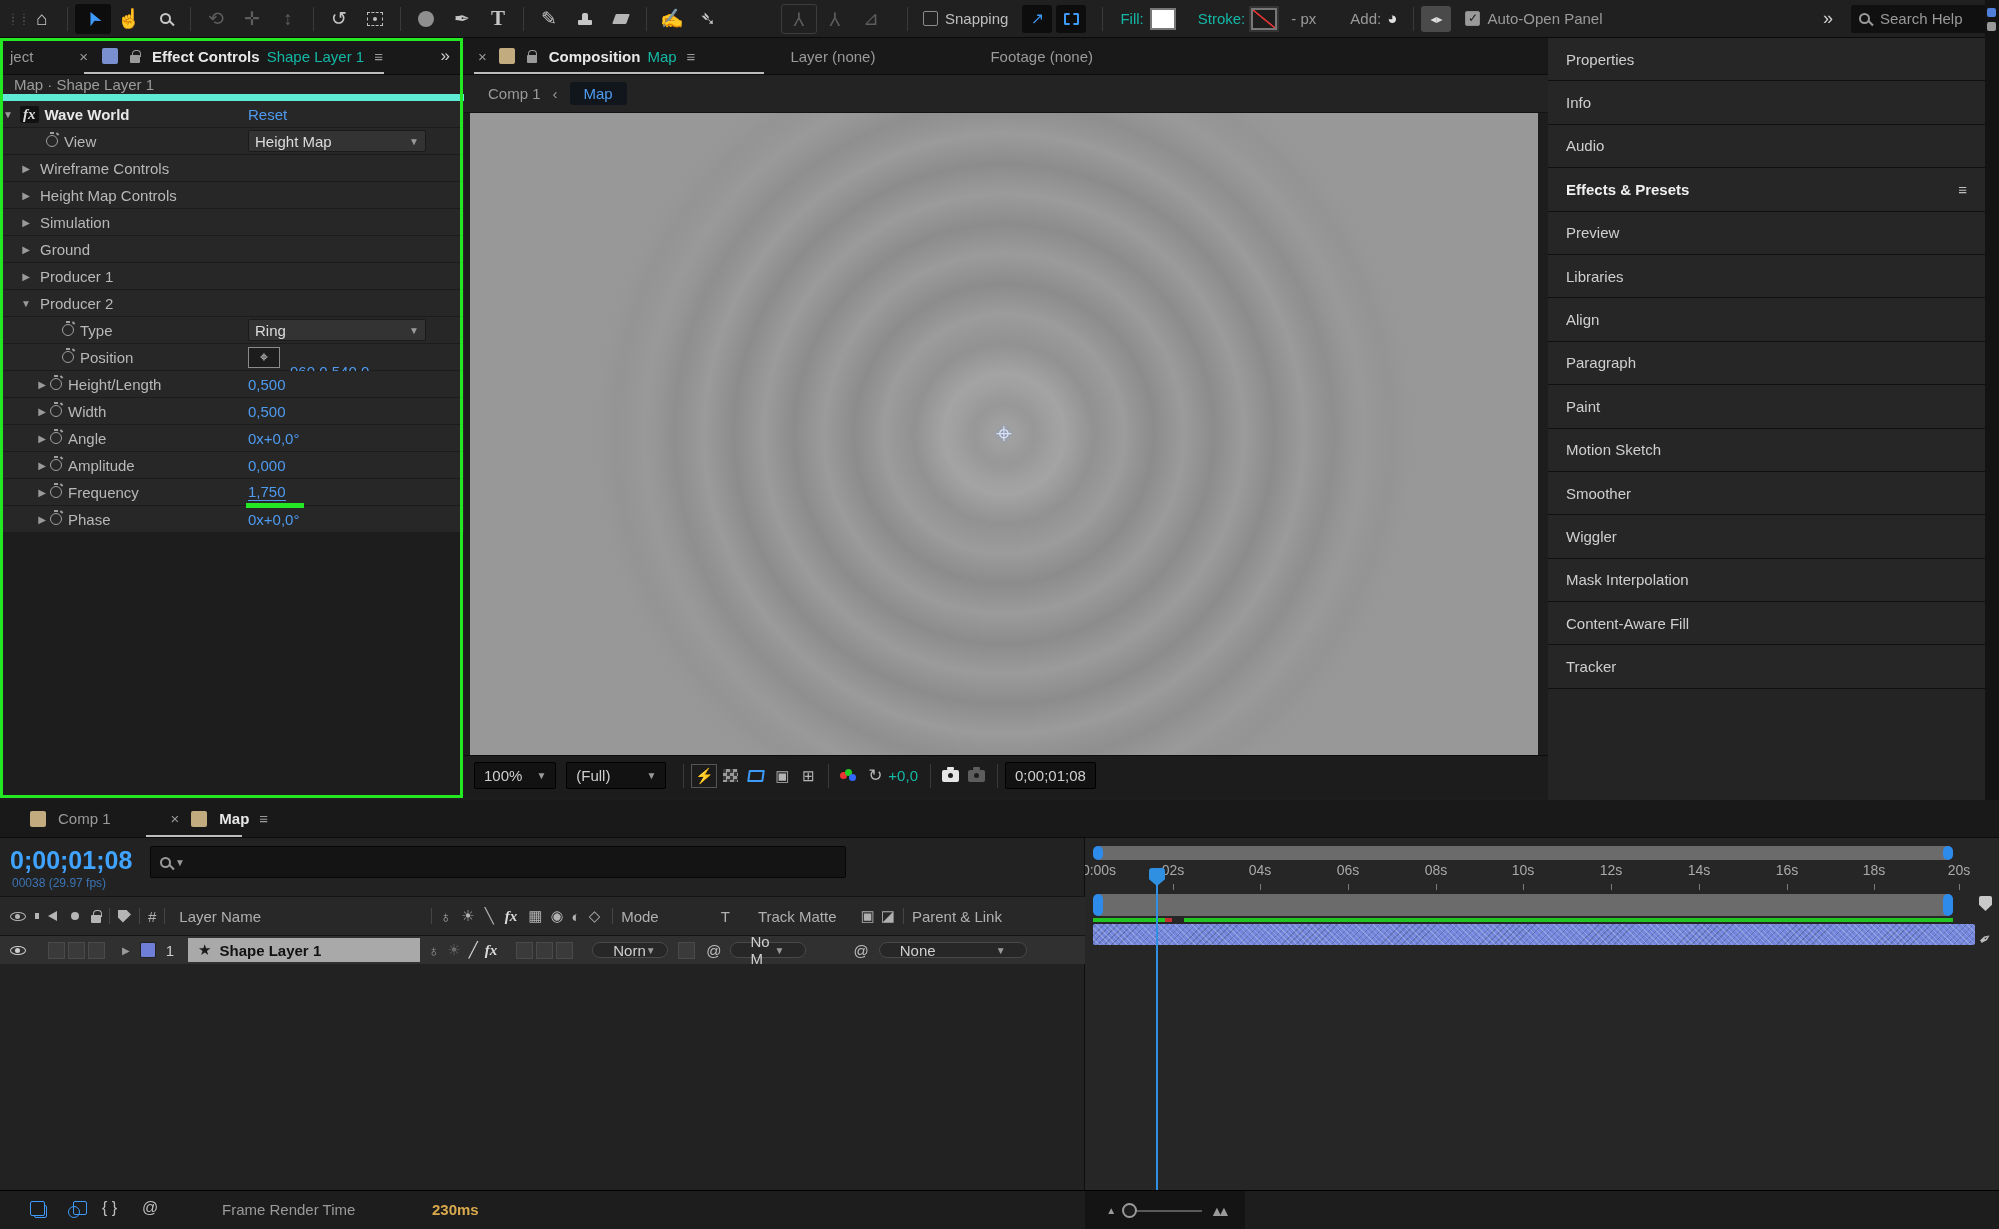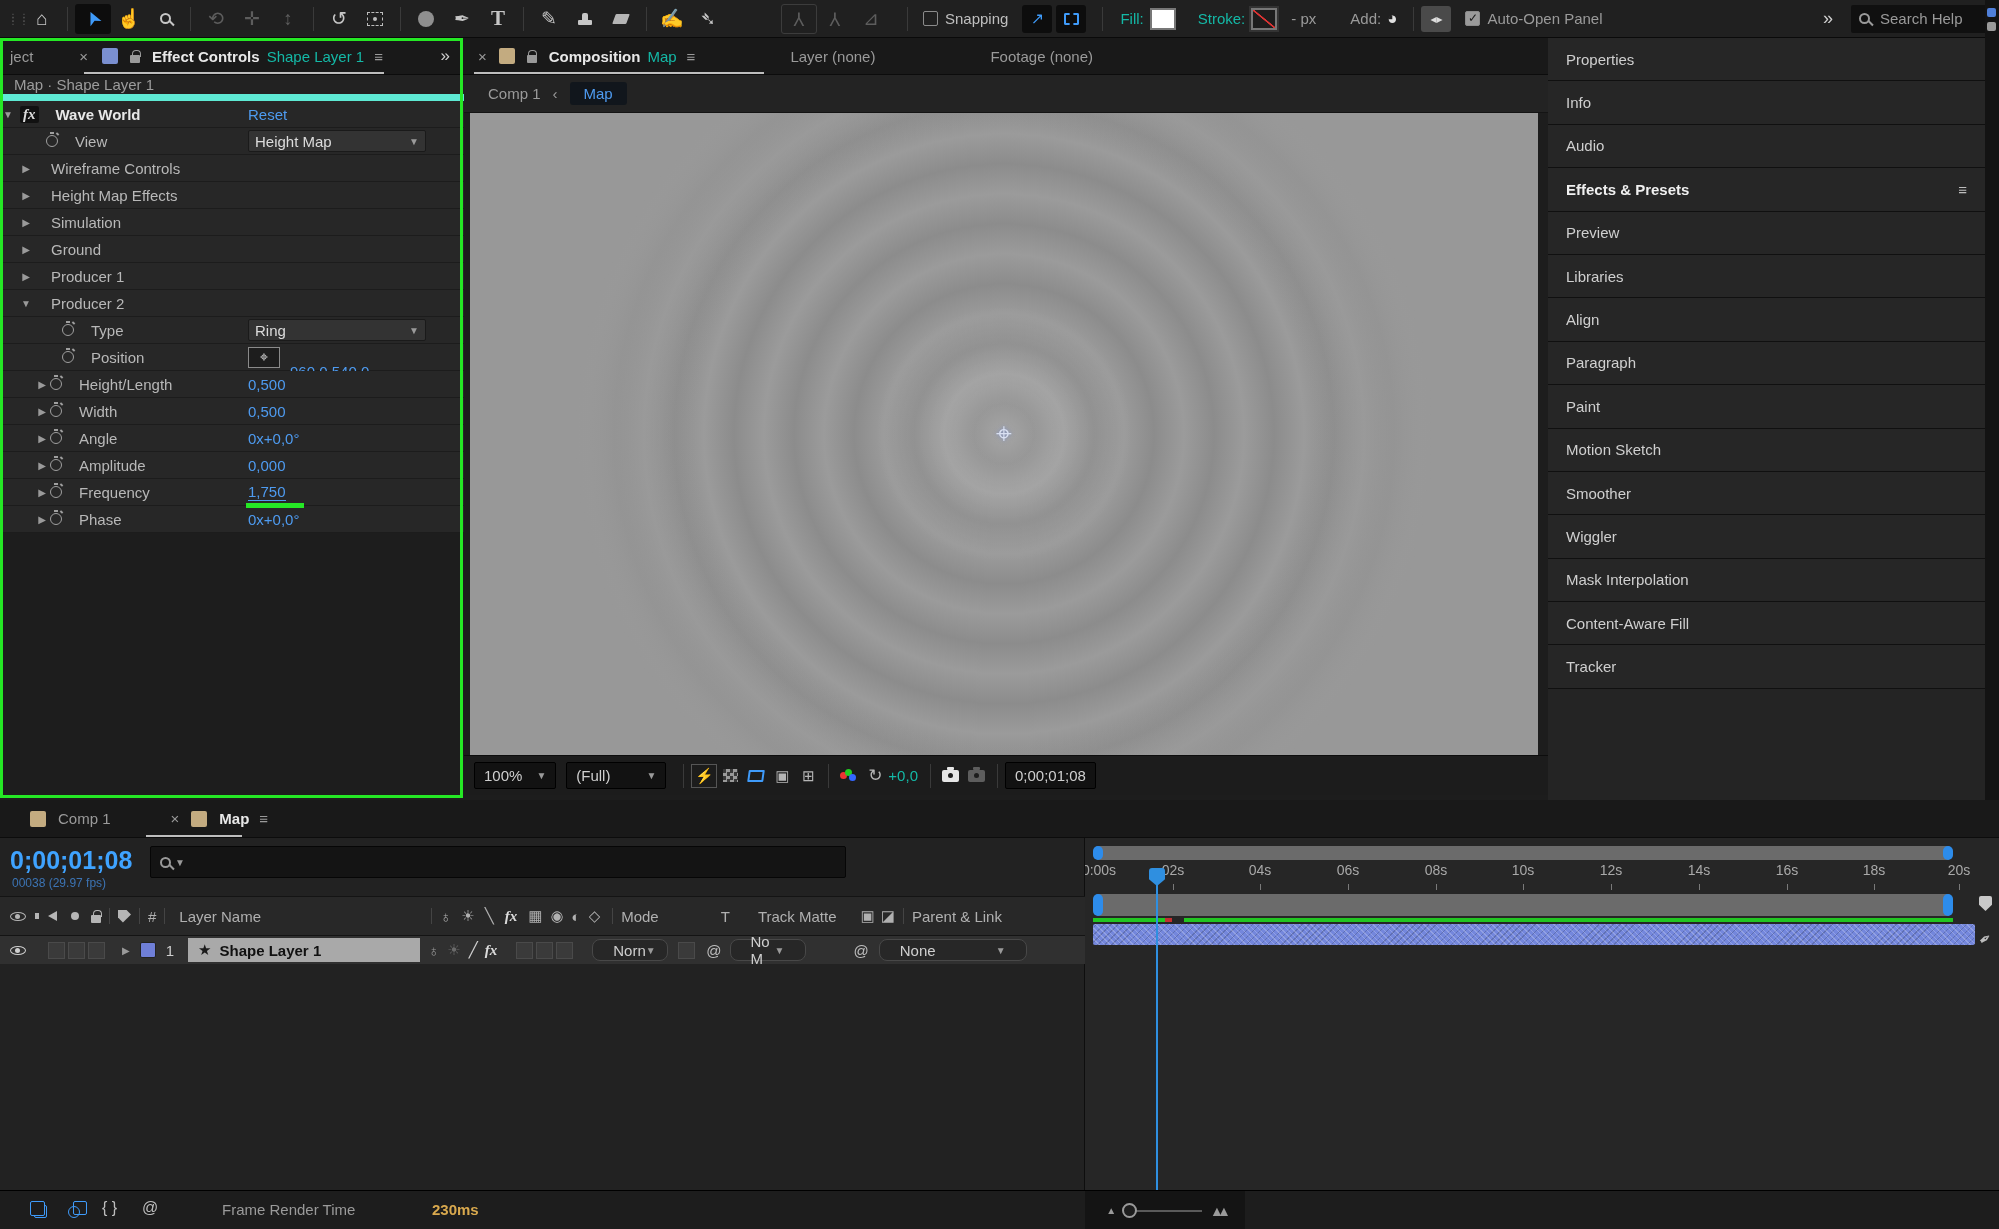--- a/index.html
+++ b/index.html
@@ -54,21 +54,21 @@
 
   
   #ec-panel { position:absolute; left:0; top:38px; width:464px; height:762px; background:#1d1d1d; }
   #ec-border { position:absolute; left:0; top:38px; width:463px; height:760px; border:3px solid #25e825; z-index:40; pointer-events:none; }
   .tabbar { height:37px; background:#191919; border-bottom:1px solid #0c0c0c; display:flex; align-items:center; position:relative; }
   .tab-underline { position:absolute; bottom:0; height:2px; background:#bdbdbd; }
   .sq { width:16px; height:16px; border-radius:2px; display:inline-block; flex:none; }
   #ec-subtitle { height:26px; background:#222; border-bottom:7px solid #5eead4; display:flex; align-items:center; padding-left:14px; color:#9c9c9c; }
   .ec-row { height:27px; background:#272727; border-bottom:1px solid #1c1c1c; display:flex; align-items:center; position:relative; }
   .ec-exp { width:16px; text-align:center; color:#9a9a9a; font-size:10px; flex:none; }
-  .ec-label { color:#b8b8b8; margin-left:17px; white-space:nowrap; }
+  .ec-label { color:#b8b8b8; margin-left:6px; white-space:nowrap; }
   .ec-valcol { position:absolute; left:248px; display:flex; align-items:center; }
   .ec-value { color:#4e9bf0; }
   .ec-drop { width:178px; height:22px; background:#333; border:1px solid #1a1a1a; border-radius:2px; display:flex; align-items:center; padding:0 6px; color:#dcdcdc; }
   .ec-drop .chev { margin-left:auto; }
   .fx-badge { font-family:"Liberation Serif",serif; font-style:italic; font-weight:bold; color:#dcdcdc; background:#111; padding:0 3px; border-radius:2px; margin-left:4px; }
 
   
   #comp-panel { position:absolute; left:464px; top:38px; width:1084px; height:762px; background:#1d1d1d; }
   #comp-crumbs { height:38px; background:#232323; border-bottom:1px solid #141414; display:flex; align-items:center; padding-left:24px; color:#9a9a9a; }
   #viewport { position:absolute; left:6px; top:75px; width:1068px; height:642px;
@@ -90,21 +90,21 @@
   
   #timeline { position:absolute; left:0; top:800px; width:1999px; height:429px; background:#1f1f1f; }
   #tl-tabs { height:38px; background:#191919; border-bottom:1px solid #0c0c0c; display:flex; align-items:center; position:relative; }
   #tl-left { position:absolute; left:0; top:38px; width:1085px; height:352px; background:#222; border-right:1px solid #0e0e0e; }
   #tl-right { position:absolute; left:1085px; top:38px; width:914px; height:352px; background:#262626; overflow:hidden; }
   #tl-timecode { position:absolute; left:10px; top:8px; color:#3fa3ff; font-size:25px; font-weight:bold; }
   #tl-frames { position:absolute; left:12px; top:38px; color:#3c74b4; font-size:12px; }
   #tl-search { position:absolute; left:150px; top:8px; width:696px; height:32px; background:#141414; border:1px solid #060606; border-radius:2px; display:flex; align-items:center; padding:0 9px; color:#9a9a9a; }
   #tl-colhead { position:absolute; left:0; top:58px; width:1085px; height:40px; border-top:1px solid #141414; border-bottom:1px solid #141414; background:#282828; display:flex; align-items:center; color:#b0b0b0; }
   #tl-layerrow { position:absolute; left:0; top:98px; width:1085px; height:28px; background:#303030; display:flex; align-items:center; }
-  .lr-cellbox { height:22px; background:#272727; border:1px solid #484848; border-radius:8px; display:flex; align-items:center; padding:0 20px; color:#cfcfcf; }
+  .lr-cellbox { height:16px; background:#272727; border:1px solid #484848; border-radius:8px; display:flex; align-items:center; padding:0 20px; color:#cfcfcf; }
   .csep { width:1px; height:16px; background:#444; margin:0 8px; }
   .swatchbox { width:17px; height:17px; background:#3a3a3a; border:1px solid #4a4a4a; margin-right:3px; }
 
   .ruler-tick { position:absolute; top:0; transform:translateX(-50%); color:#a9a9a9; font-size:14px; }
   .tickmark { position:absolute; top:22px; width:1px; height:6px; background:#7a7a7a; }
   .wbar { position:absolute; height:14px; background:#6b6b6b; border-radius:7px; }
   .wbar::before, .wbar::after { content:''; position:absolute; top:0; width:10px; height:100%; background:#2d8ceb; border-radius:7px; }
   .wbar::before { left:0; } .wbar::after { right:0; }
 
   #tl-footer { position:absolute; left:0; top:390px; width:1999px; height:39px; background:#1d1d1d; border-top:1px solid #000; }
@@ -227,21 +227,21 @@
           <span class="chev">▼</span>
         </span>
       </span>
   </div>
   <div class="ec-row">
     <span class="ec-exp" style="margin-left:18px;">▶</span>
     <span class="ec-label">Wireframe Controls</span>
   </div>
   <div class="ec-row">
     <span class="ec-exp" style="margin-left:18px;">▶</span>
-    <span class="ec-label">Height Map Effects</span>
+    <span class="ec-label">Height Map Controls</span>
   </div>
   <div class="ec-row">
     <span class="ec-exp" style="margin-left:18px;">▶</span>
     <span class="ec-label">Simulation</span>
   </div>
   <div class="ec-row">
     <span class="ec-exp" style="margin-left:18px;">▶</span>
     <span class="ec-label">Ground</span>
   </div>
   <div class="ec-row">

